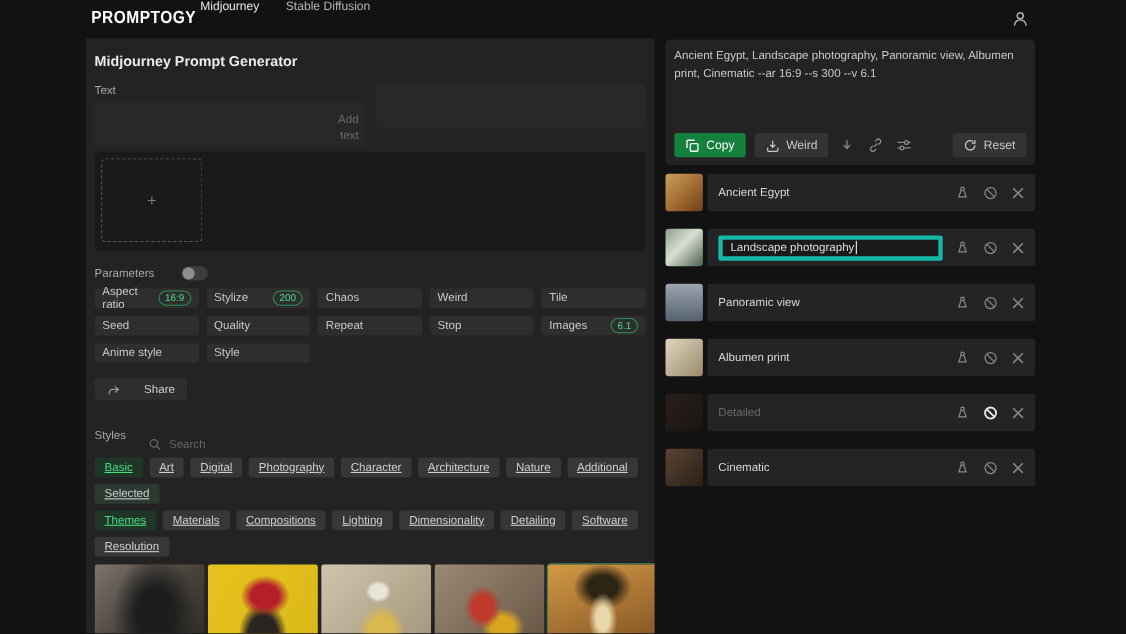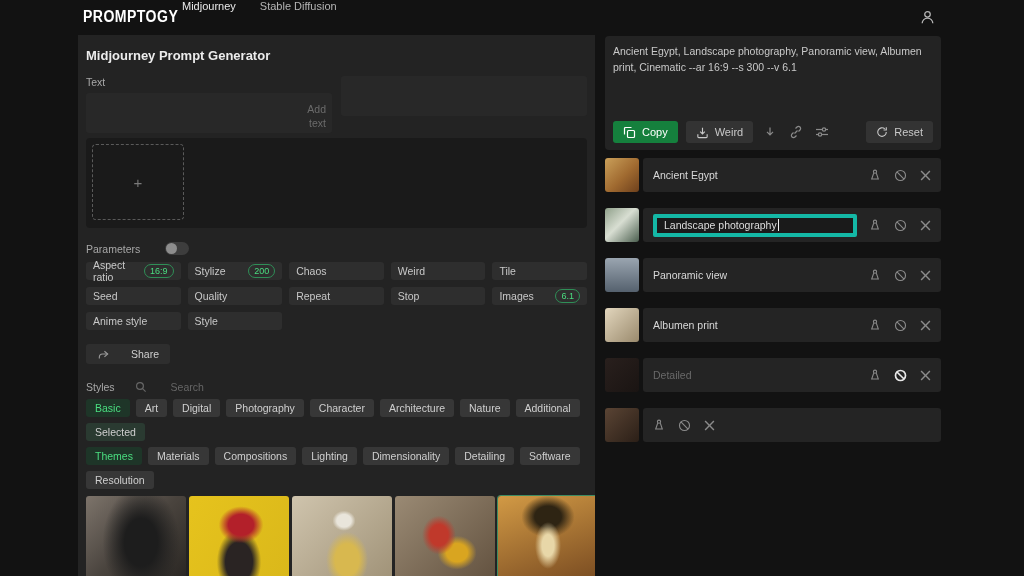--- a/index.html
+++ b/index.html
@@ -45,24 +45,24 @@
   .params-grid{margin-top:7px;display:grid;grid-template-columns:repeat(5,1fr);gap:7px;}
   .param-btn{height:18px;background:#2e2e2e;border-radius:3px;display:flex;align-items:center;
              justify-content:space-between;padding:0 7px;font-size:10.5px;color:#c8c8c8;cursor:pointer;}
   .param-badge{font-size:9px;color:var(--accent-text);border:1px solid var(--badge-border);
                border-radius:8px;padding:0 5px;line-height:12px;flex:none;}
   .share-btn{margin-top:14px;display:inline-flex;align-items:center;gap:21px;height:20px;
              background:#2e2e2e;border-radius:3px;padding:0 11px;font-size:10.5px;color:#cfcfcf;cursor:pointer;}
   .share-btn svg{color:#9a9a9a;}
   .styles-head{margin-top:16px;display:flex;align-items:center;gap:20px;}
   .styles-title{font-size:10.5px;color:#a8a8a8;}
-  .search{display:flex;align-items:center;gap:24px;color:#666;font-size:10.5px;cursor:text;}
+  .search{display:flex;align-items:center;gap:7px;color:#666;font-size:10.5px;cursor:text;margin-top:16px;}
   .chips{margin-top:6px;display:flex;gap:6px;flex-wrap:wrap;}
   .chip{height:18px;display:inline-flex;align-items:center;padding:0 9px;background:#373737;
-        border-radius:3px;font-size:10.5px;color:#cfcfcf;cursor:pointer;white-space:nowrap;}
+        border-radius:3px;font-size:10.5px;color:#cfcfcf;cursor:pointer;white-space:nowrap;text-decoration:underline;}
   .chip.active{background:#1e3528;color:var(--accent-text);}
   .chip.tinted{background:#2a3a31;}
   .cards{margin-top:7px;display:flex;gap:3px;}
   .card{width:100px;flex:none;background:#2b2b2b;border-radius:3px;overflow:hidden;cursor:pointer;}
   .card.selected{box-shadow:0 0 0 1px #3d8b62;}
   .card-img{height:103px;}
 
   
   .ci-action-movie{background:
      radial-gradient(55px 80px at 55% 45%, #1d1d1d 30%, rgba(0,0,0,0) 70%),
@@ -509,20 +509,21 @@
                   <line x1="9" y1="1" x2="1" y2="9"></line>
             </svg>
           </span>
         </span>
       </span>
     </div>
   </div>
       <div class="term">
     <div class="thumb th-cinematic"></div>
     <div class="term-body">
+      <span class="term-label">Cinematic</span>
 
       <span class="term-icons">
         <span class="icon-weight">
           <span>
             <svg width="12" height="12" viewBox="0 0 12 12" fill="none" stroke="currentColor" stroke-width="1.1">
               <circle cx="6" cy="2.7" r="1.6"></circle>
                   <path d="M4.7 4.1 L2.7 10 h6.6 L7.3 4.1"></path>
             </svg>
           </span>
         </span>

